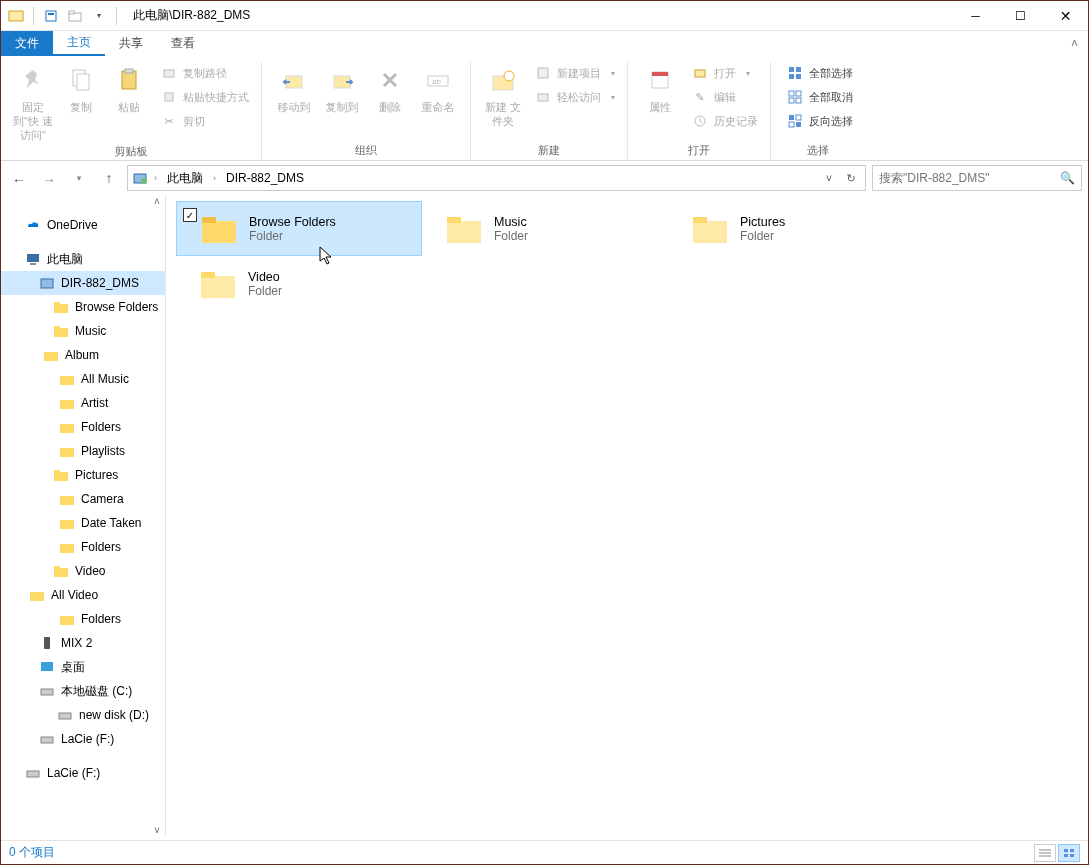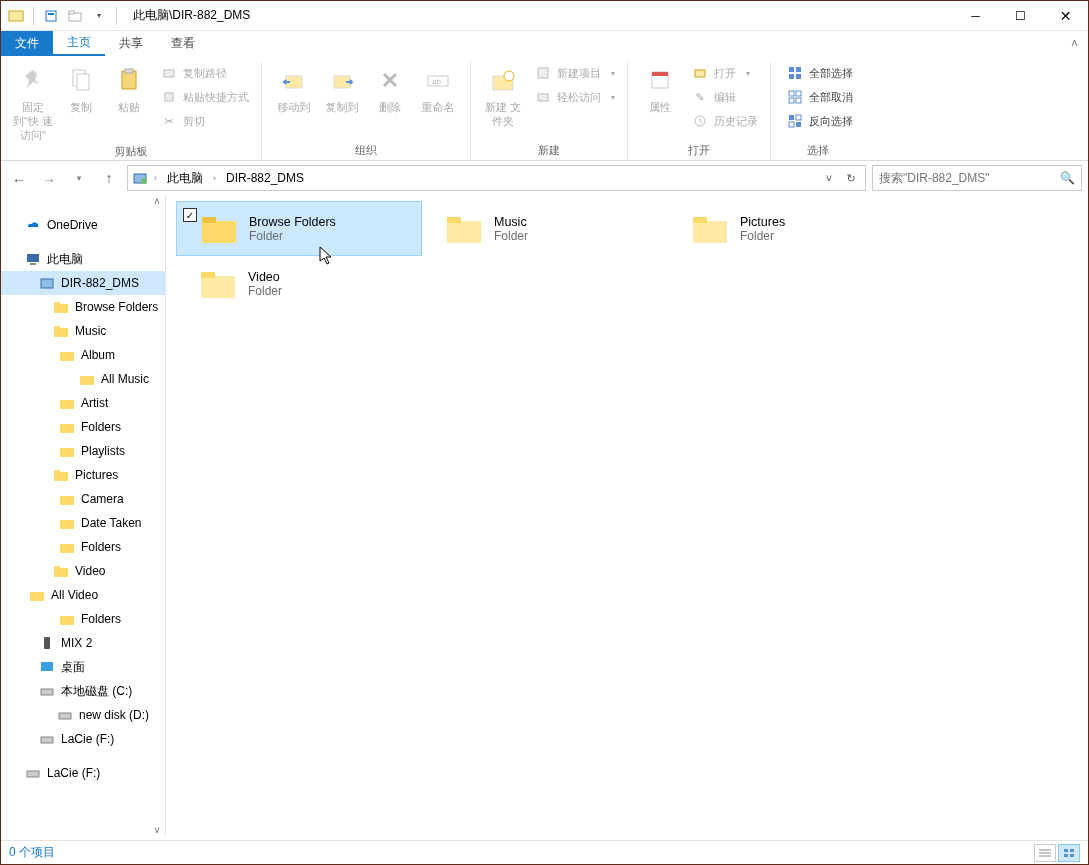--- a/index.html
+++ b/index.html
@@ -387,29 +387,29 @@
       </div>
     <div class="tree-item" style="padding-left:52px">
         <span class="ticon">
           <svg width="16" height="16">
             <rect x="1" y="5" width="14" height="9" fill="#ffd96a"></rect>
             <rect x="1" y="3" width="6" height="3" fill="#ffd96a"></rect>
           </svg>
         </span>
         <span>Music</span>
       </div>
-    <div class="tree-item" style="padding-left:58px">
+    <div class="tree-item" style="padding-left:42px">
         <span class="ticon">
           <svg width="16" height="16">
             <rect x="1" y="5" width="14" height="9" fill="#ffd96a"></rect>
           </svg>
         </span>
         <span>Album</span>
       </div>
-    <div class="tree-item" style="padding-left:78px">
+    <div class="tree-item" style="padding-left:58px">
         <span class="ticon">
           <svg width="16" height="16">
             <rect x="1" y="5" width="14" height="9" fill="#ffd96a"></rect>
           </svg>
         </span>
         <span>All Music</span>
       </div>
     <div class="tree-item" style="padding-left:58px">
         <span class="ticon">
           <svg width="16" height="16">

